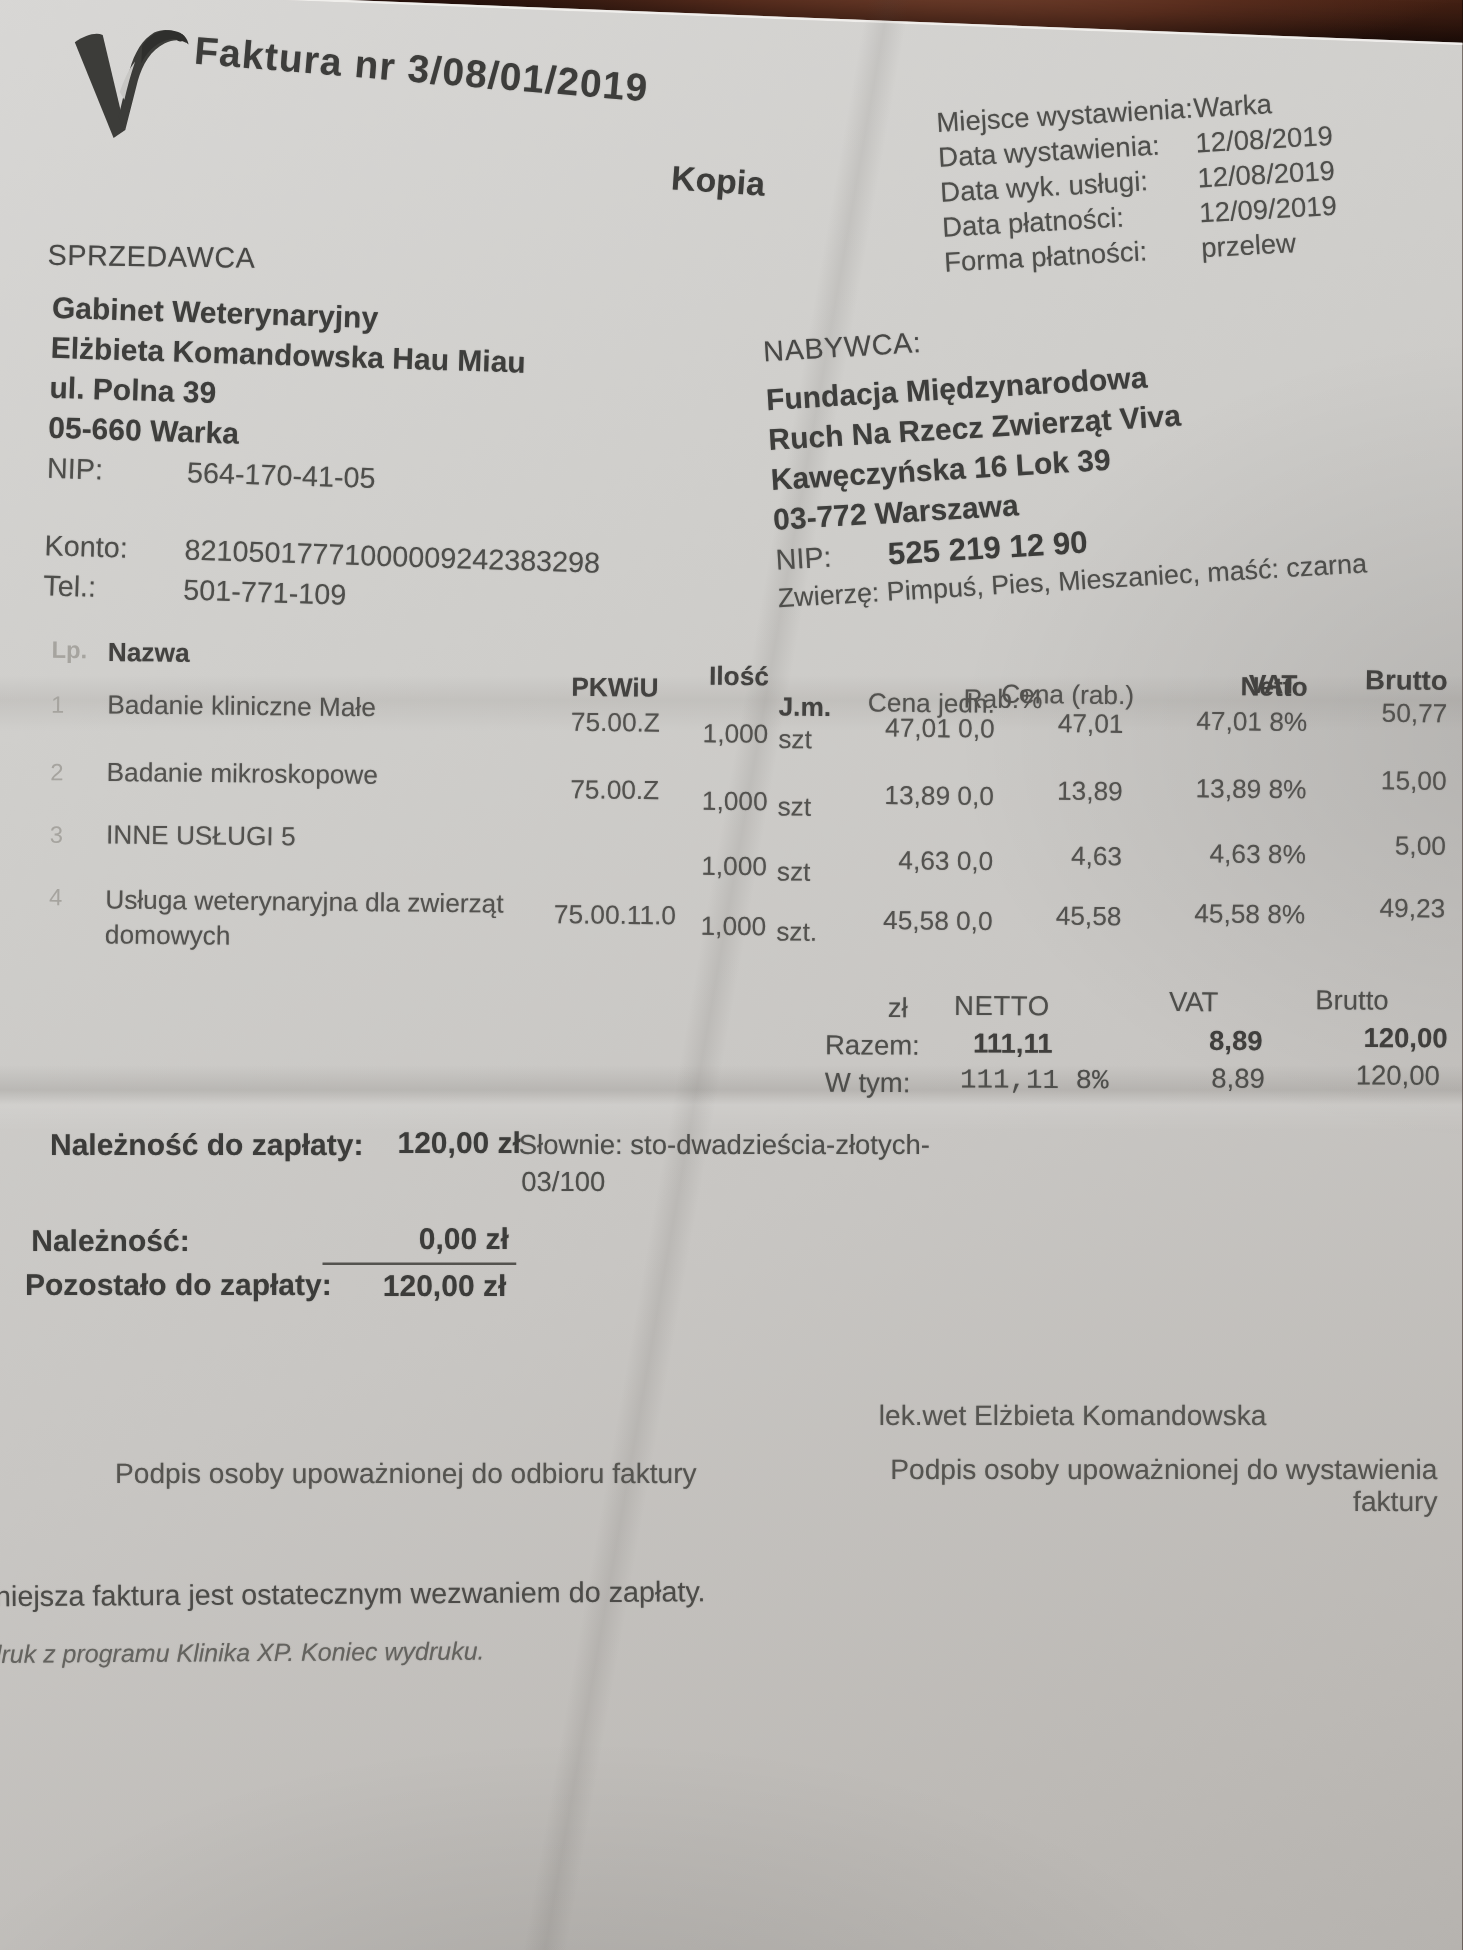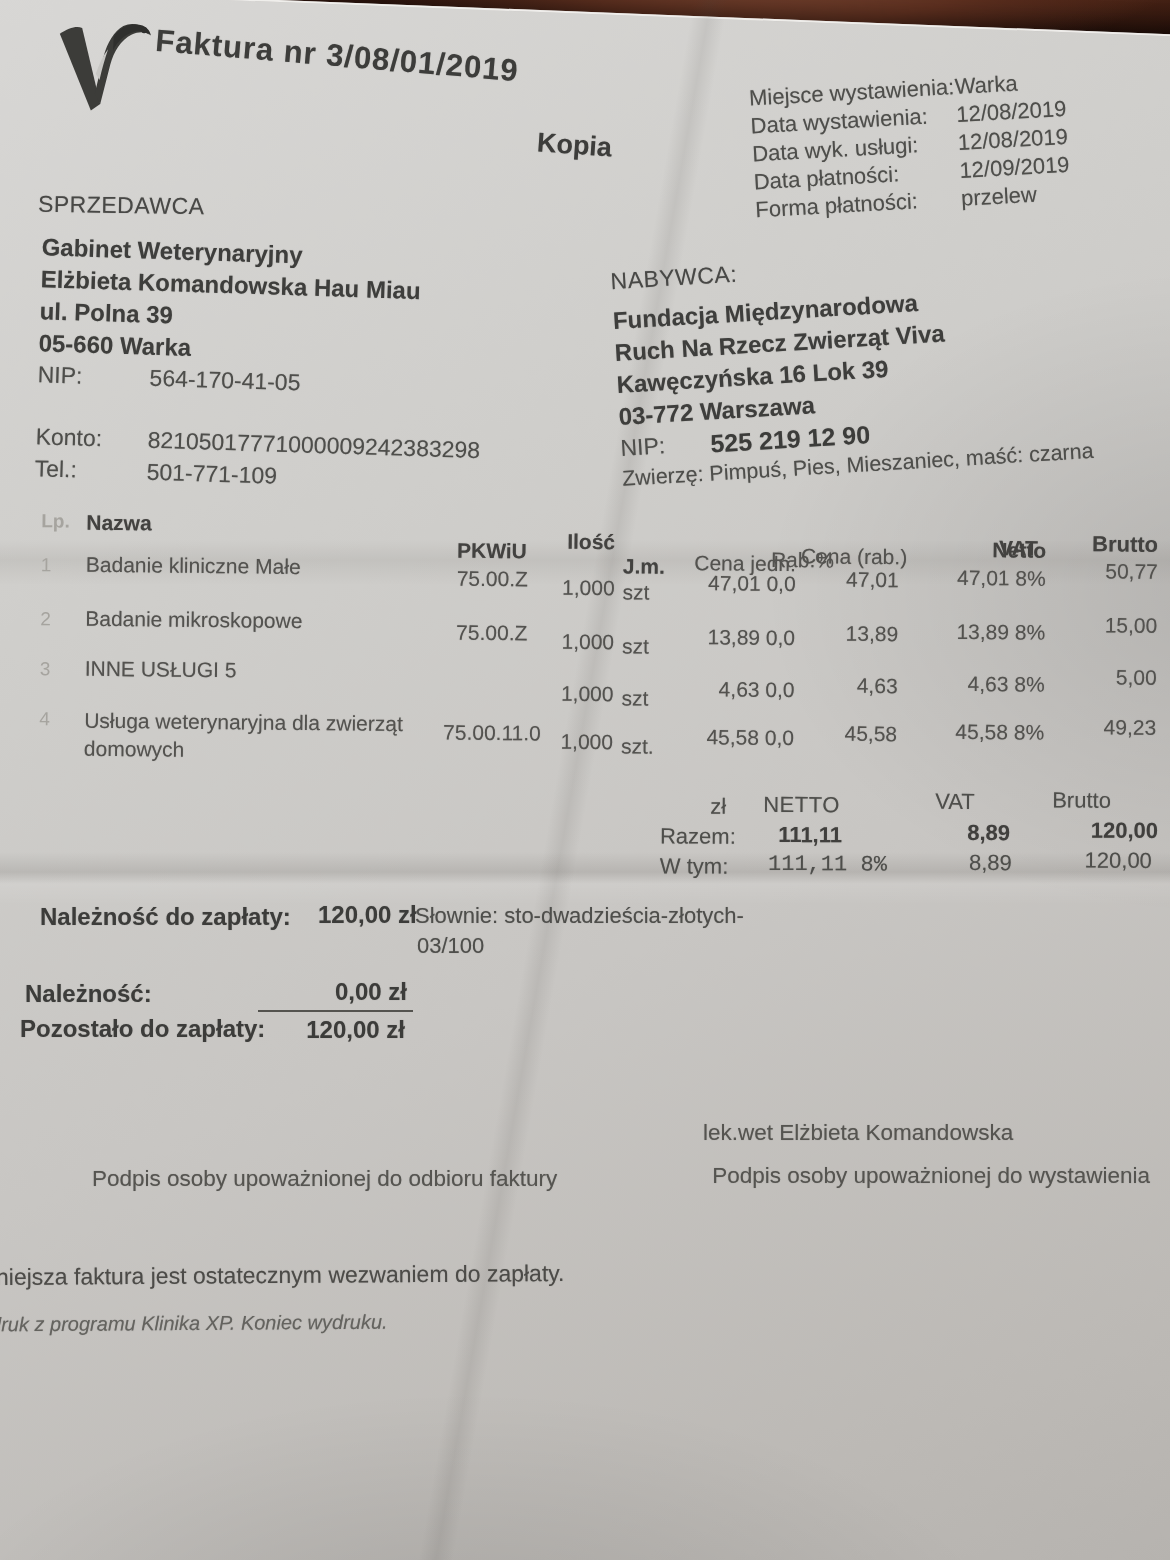--- a/index.html
+++ b/index.html
@@ -246,19 +246,20 @@
       <span class="pay-b r" style="position:absolute;left:280px;top:3px;width:127px;">0,00 zł</span>
       <div class="payline" style="left:258px;top:35px;width:155px;"></div>
       <span class="pay-b" style="position:absolute;left:20px;top:40px;">Pozostało do zapłaty:</span>
       <span class="pay-b r" style="position:absolute;left:278px;top:41px;width:127px;">120,00 zł</span>
     </div>
 
     <div class="blk sig" style="left:703px;top:1120px;">lek.wet Elżbieta Komandowska</div>
     <div class="blk sig" style="left:92px;top:1166px;">Podpis osoby upoważnionej do odbioru faktury</div>
     <div class="blk sig" style="left:700px;top:1163px;width:450px;text-align:right;white-space:normal;">
       <div>Podpis osoby upoważnionej do wystawienia</div>
+      <div>faktury</div>
     </div>
 
     <div class="blk note1" style="left:-4px;top:1262px;transform:rotate(-.4deg);">niejsza faktura jest ostatecznym wezwaniem do zapłaty.</div>
     <div class="blk note2" style="left:-10px;top:1312px;transform:rotate(-.4deg);">druk z programu Klinika XP. Koniec wydruku.</div>
 
   </div>
 </div>
 
 </body></html>

